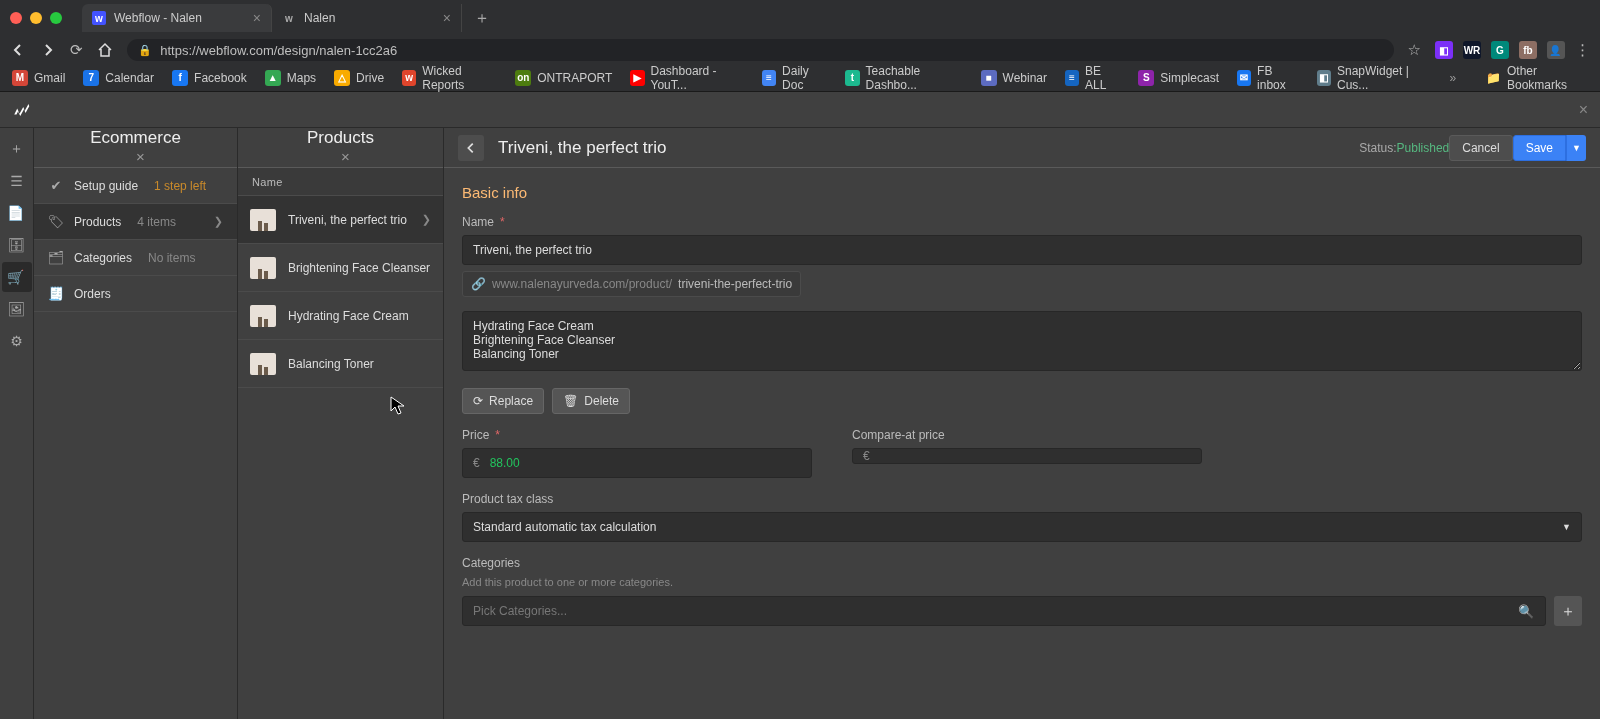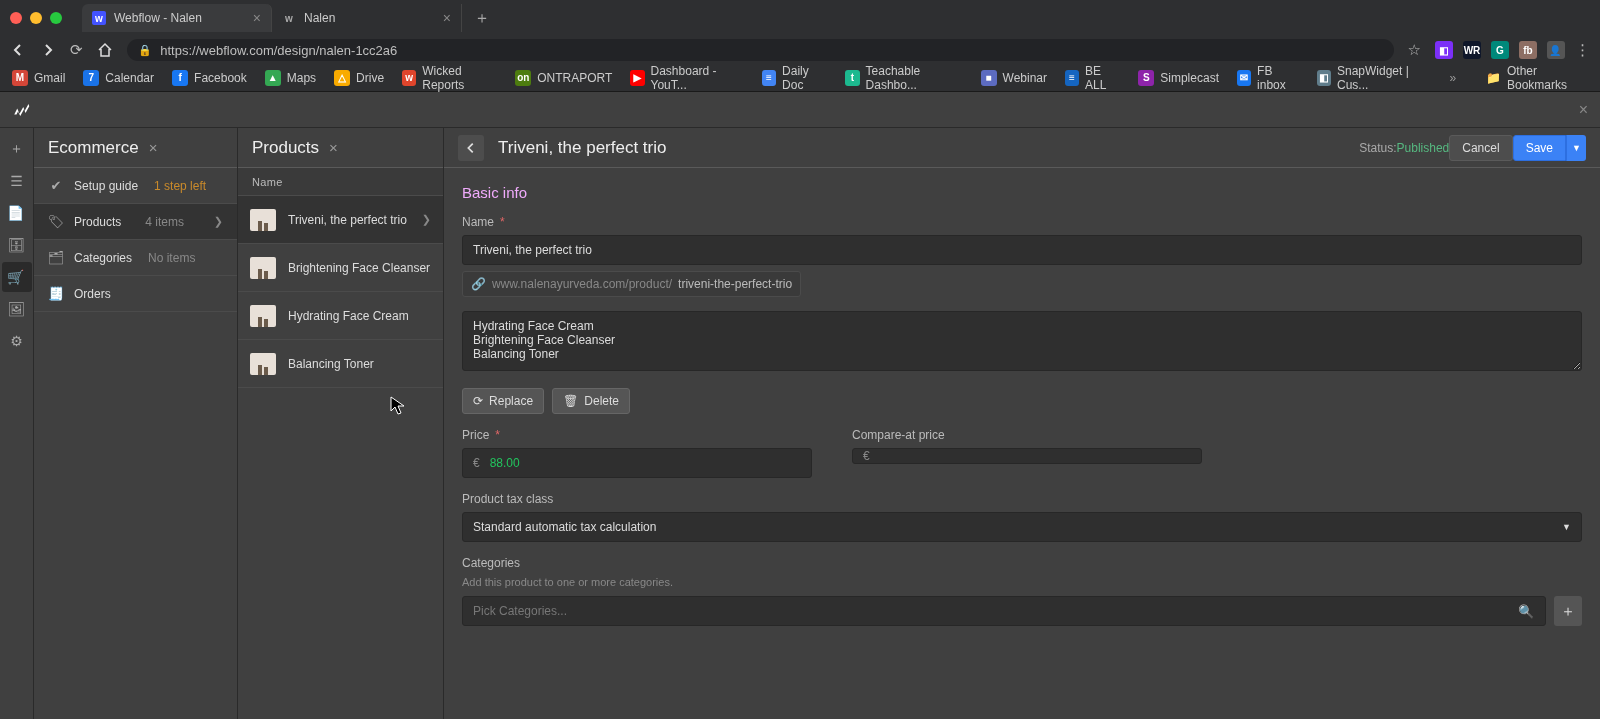--- a/index.html
+++ b/index.html
@@ -41,21 +41,21 @@
 
   .workspace { display:flex; height: calc(719px - 36px - 28px - 28px - 36px); }
 
   
   .left-tool { width: 34px; background: #404040; border-right:1px solid #2a2a2a; display:flex; flex-direction:column; align-items:center; padding-top:6px; }
   .lt-btn { width: 30px; height: 30px; margin-bottom:2px; display:flex; align-items:center; justify-content:center; color:#aaa; font-size:14px; border-radius:3px; }
   .lt-btn.active { background:#2a2a2a; color:#fff; }
 
   
   .panel { background:#404040; color:#ccc; }
-  .panel-header { height:40px; display:flex; align-items:center; padding:0 14px; font-size:17px; color:#eee; border-bottom:1px solid #5a5a5a; }
+  .panel-header { height:40px; display:flex; align-items:center; padding:0 14px; font-size:17px; color:#eee; border-bottom:1px solid #5a5a5a;flex-direction:column; }
   .panel-header .x { font-size:15px; color:#999; margin-left:10px; }
 
   .ecomm-panel{ width: 204px; border-right:1px solid #2a2a2a; }
   .ecomm-item { height:36px; display:flex; align-items:center; padding:0 14px; gap:10px; border-bottom:1px solid #4b4b4b; font-size:12px; color:#ddd; }
   .ecomm-item .meta { color:#888; }
   .ecomm-item.active { background:#333333; }
   .ecomm-item .sg-meta { color:#c98a2b; }
   .ecomm-item .chev { margin-left:auto; color:#888; font-size:11px; }
   .ecomm-icon { width:16px; display:flex; justify-content:center; color:#aaa; font-size:13px; }
 
@@ -78,21 +78,21 @@
   .status-lbl { color:#aaa; font-size:12px; }
   .status-val { color:#56b880; font-size:12px; }
   .btn { height:26px; padding:0 12px; border-radius:3px; font-size:12px; display:flex; align-items:center; cursor:pointer; }
   .btn-cancel { background:#4d4d4d; color:#ddd; border:1px solid #5a5a5a; }
   .btn-save { background:#3b82f6; color:#fff; border:1px solid #2d6fe0; }
   .btn-save-dd { width:20px; background:#3b82f6; border-left:1px solid #2d6fe0; border-top-right-radius:3px; border-bottom-right-radius:3px; display:flex; align-items:center; justify-content:center; color:#fff; height:26px; font-size:9px; }
   .save-grp { display:flex; }
   .save-grp .btn-save{ border-top-right-radius:0; border-bottom-right-radius:0; }
 
   .main-body { padding:16px 18px; overflow:auto; }
-  .section-title { color:#f0abfc; font-size:15px; margin-bottom:14px; }
+  .section-title { color:#fdba74; font-size:15px; margin-bottom:14px; }
   .field-label { font-size:12px; color:#bbb; margin-bottom:6px; display:flex; align-items:center; gap:6px; }
   .req { color:#e06666; }
   .field { margin-bottom:14px; }
   .input { width:100%; background:#2f2f2f; border:1px solid #272727; border-radius:3px; padding:7px 10px; color:#ddd; font-size:12px; font-family:inherit; }
   .slug-line { display:flex; align-items:center; gap:6px; font-size:12px; color:#888; padding:5px 8px; border:1px solid #4b4b4b; background:#3a3a3a; border-radius:3px; width:fit-content; }
   .slug-line .slug { color:#bbb; }
   textarea.input { min-height:60px; resize:vertical; }
 
   .image-box { width:290px; border:1px solid #555; border-radius:3px; padding:8px; display:flex; align-items:center; gap:14px; position:relative; }
   .image-box .thumb { width:52px; height:42px; background:#e8e0d8; border-radius:2px; display:flex; align-items:flex-end; justify-content:center; gap:2px; padding-bottom:4px; }
@@ -269,21 +269,21 @@
       <span class="x">×</span>
     </div>
     <div class="ecomm-item">
       <span class="ecomm-icon">✔</span>
       <span>Setup guide</span>
       <span class="sg-meta" style="margin-left:6px;">1 step left</span>
     </div>
     <div class="ecomm-item active">
       <span class="ecomm-icon">🏷</span>
       <span>Products</span>
-      <span class="meta" style="margin-left:14px;">4 items</span>
+      <span class="meta" style="margin-left:6px;">4 items</span>
       <span class="chev">❯</span>
     </div>
     <div class="ecomm-item">
       <span class="ecomm-icon">🗂</span>
       <span>Categories</span>
       <span class="meta" style="margin-left:6px;">No items</span>
     </div>
     <div class="ecomm-item">
       <span class="ecomm-icon">🧾</span>
       <span>Orders</span>

